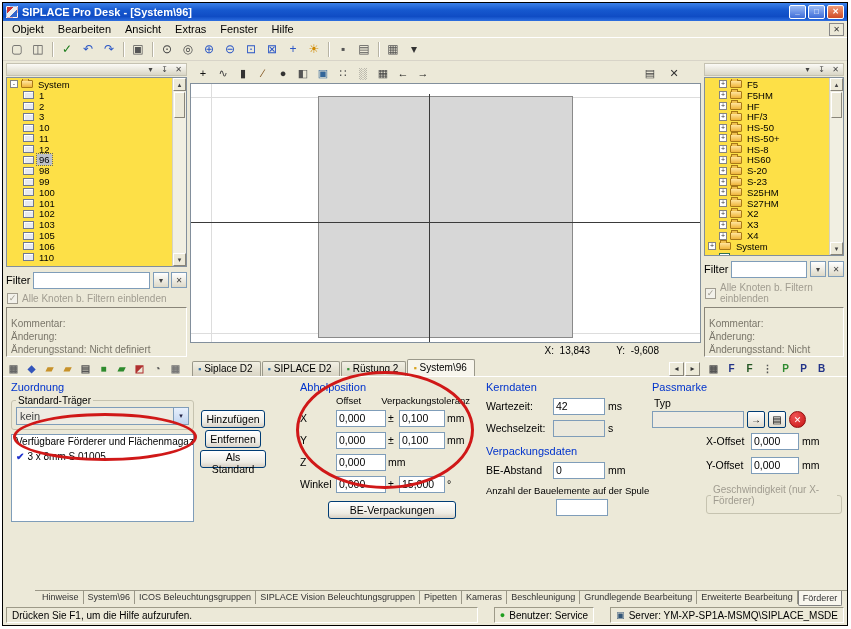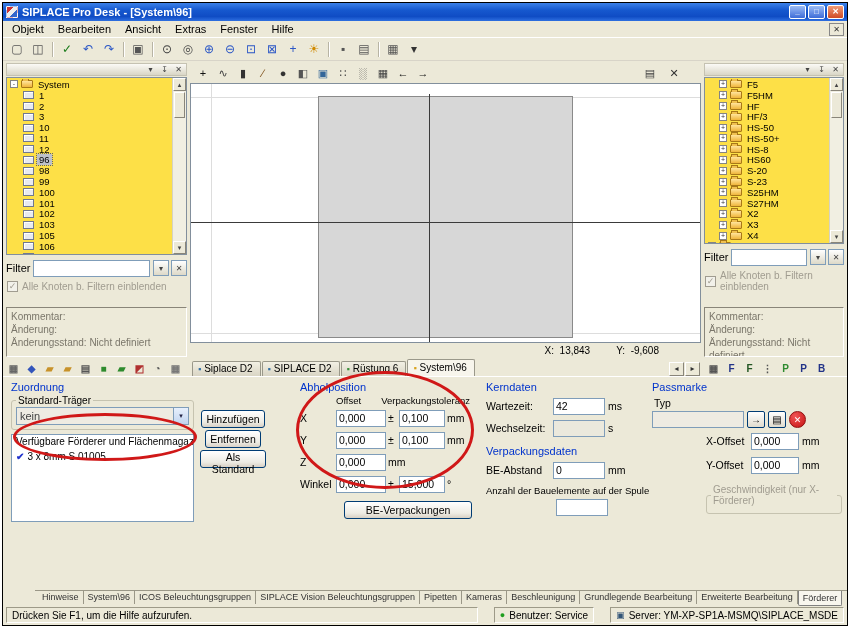--- a/index.html
+++ b/index.html
@@ -72,22 +72,22 @@
   .filter-row input { flex:1; min-width:0; height:17px; border:1px solid #7F9DB9; padding:0 2px;
                       font:11px "Liberation Sans", sans-serif; }
   .mini-btn { width:16px; height:16px; flex:none; border:1px solid #7F9DB9;
               background:linear-gradient(#fff,#DDD9C8); font-size:8px; display:flex;
               align-items:center; justify-content:center; color:#444; }
   .check-row { flex:none; display:flex; align-items:center; gap:4px; margin:3px 1px 2px;
                font-size:10px; color:#A09C90; }
   .checkbox { width:11px; height:11px; flex:none; border:1px solid #A09C90; background:#F2F1EA;
               font-size:9px; line-height:9px; text-align:center; color:#A09C90; }
   .comment-box { flex:none; height:50px; border:1px solid; border-color:#898579 #fff #fff #898579;
-                 background:#EDEAD9; padding:2px 4px; font-size:10px; color:#7A766A;
-                 line-height:13px; overflow:hidden; margin-top:13px; }
+                 background:#EDEAD9; padding:9px 4px; font-size:10px; color:#7A766A;
+                 line-height:13px; overflow:hidden; margin-top:1px; }
 
   
   .center { flex:1; min-width:0; display:flex; flex-direction:column; }
   .draw-toolbar { height:20px; flex:none; display:flex; align-items:center; gap:2px; padding:0 4px; }
   .draw-toolbar .spacer { flex:1; }
   .d-icon { width:18px; height:17px; display:flex; align-items:center; justify-content:center;
             font-size:11px; }
   .canvas { flex:1; position:relative; background:#fff; border:1px solid #828F9C; overflow:hidden; }
   .gl { position:absolute; background:#DDD; }
   .gl.v1 { left:4%; top:0; bottom:0; width:1px; }
@@ -150,21 +150,21 @@
               background:linear-gradient(#fff,#EDEBE3 70%,#D8D0C4);
               font:10.5px "Liberation Sans", sans-serif; padding:0 4px; }
   .col-heads { display:flex; font-size:9.5px; height:12px; margin-left:36px; }
   .col-heads .c1 { width:60px; }
   .a-row { display:grid; grid-template-columns:34px 50px 9px 46px auto; align-items:center; gap:2px;
            height:22px; font-size:10.5px; }
   .a-row.zrow { grid-template-columns:34px 50px auto; }
   .panels input { height:17px; border:1px solid #7F9DB9; padding:0 2px;
                   font:10.5px "Liberation Sans", sans-serif; width:100%; }
   .panels input:disabled { background:#EBE9DD; color:#888; }
-  .be-btn { margin:6px 0 0 44px; width:128px; }
+  .be-btn { margin:6px 0 0 28px; width:128px; }
   .k-row { display:grid; grid-template-columns:64px 52px auto; gap:3px; align-items:center;
            height:22px; font-size:10.5px; }
   .vp-title { margin-top:6px; }
   .anzahl-label { font-size:9.5px; margin-top:4px; white-space:nowrap; }
   .anzahl-row { margin:3px 0 0 70px; width:52px; }
   .typ-label { font-size:10.5px; margin:2px 0 2px 2px; }
   .typ-row { display:flex; gap:3px; align-items:center; }
   .combo-input { width:92px; height:17px; border:1px solid #7F9DB9; background:#EEEBE2; }
   .sq-btn { width:18px; height:17px; border:1px solid #003C74; border-radius:2px;
             background:linear-gradient(#fff,#E0DCCE); font-size:10px; display:flex;
@@ -573,21 +573,21 @@
 
         <div class="doc-tab" style="color: rgb(46, 109, 164);">
           <span class="lbl">Siplace D2</span>
         </div>
 
         <div class="doc-tab" style="color: rgb(46, 109, 164);">
           <span class="lbl">SIPLACE D2</span>
         </div>
 
         <div class="doc-tab" style="color: rgb(58, 143, 58);">
-          <span class="lbl">Rüstung 6</span>
+          <span class="lbl">Rüstung 2</span>
         </div>
 
         <div class="doc-tab selected" style="color: rgb(216, 162, 28);">
           <span class="lbl">System\96</span>
         </div>
       </div>
     <div class="tab-scroll">
       <span class="tsb">◂</span>
       <span class="tsb">▸</span>
     </div>

